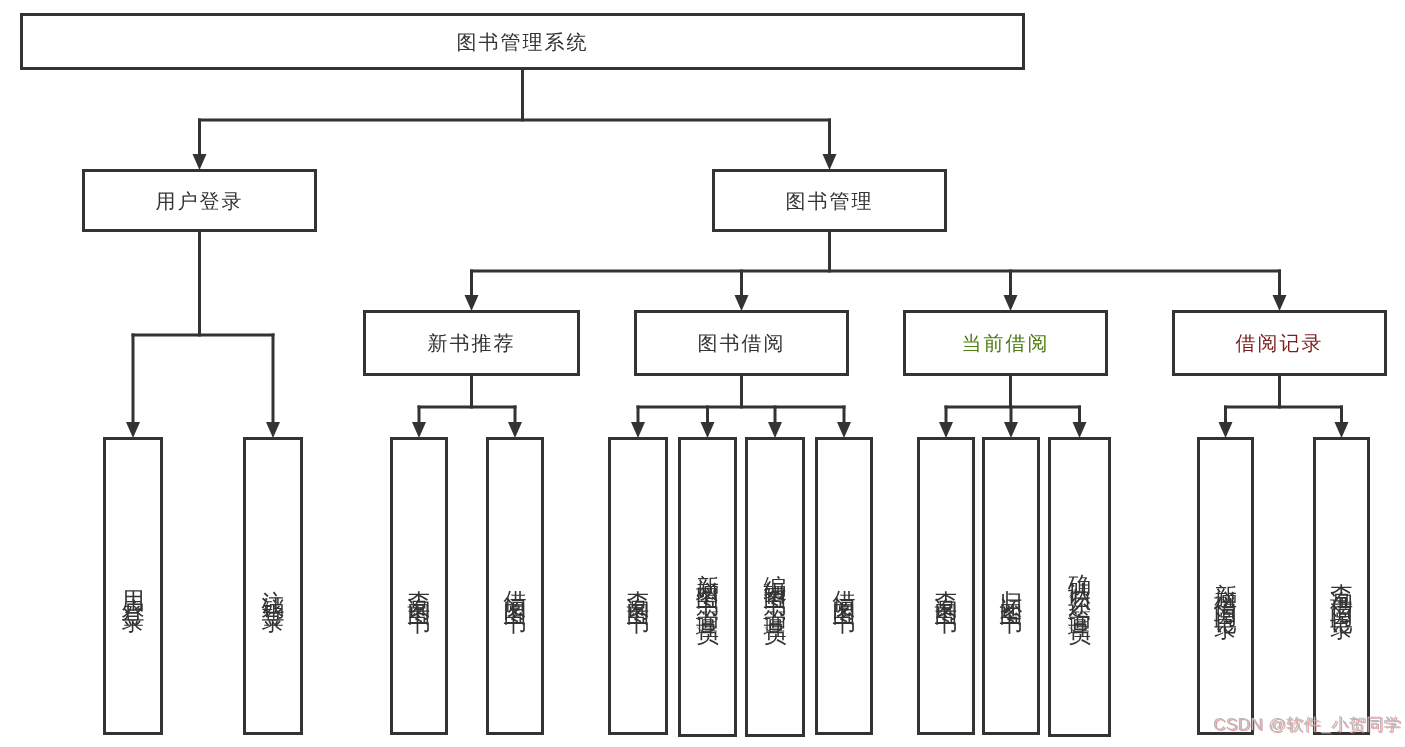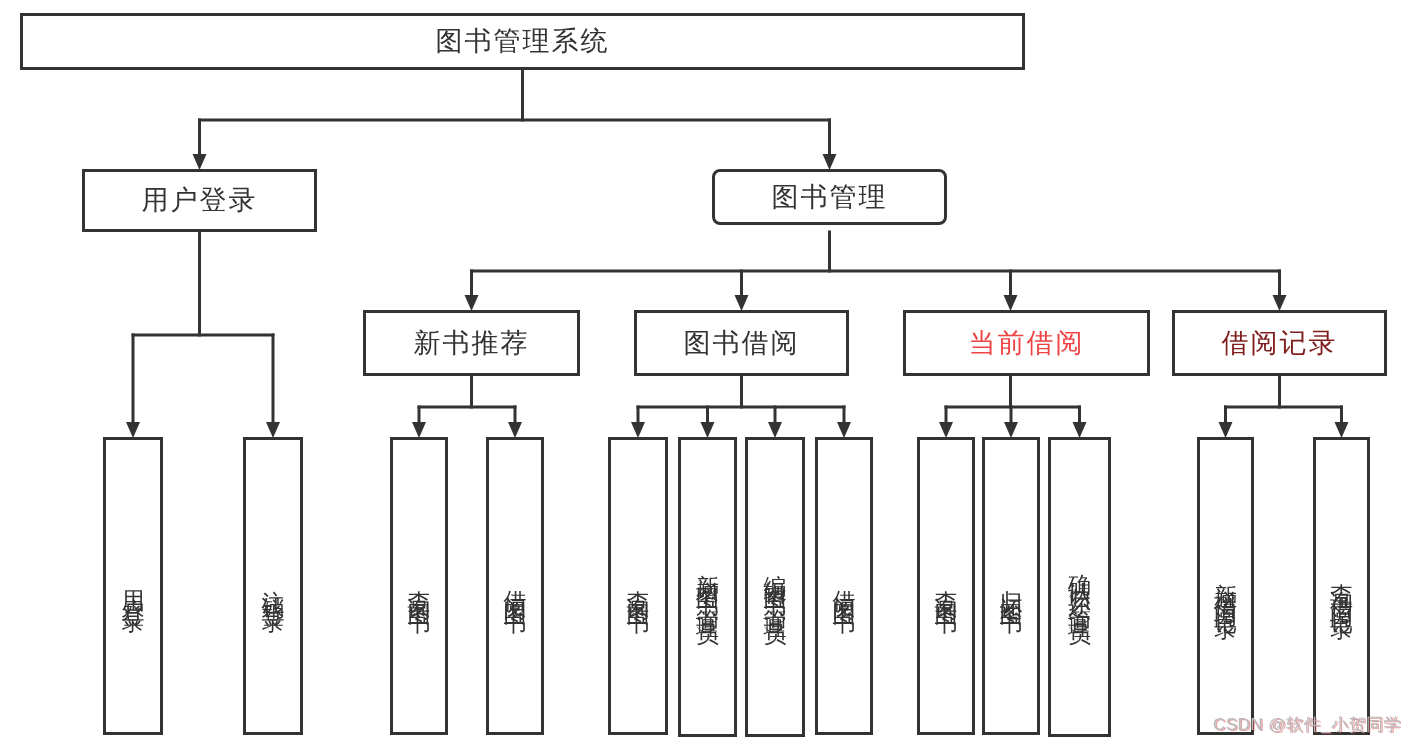--- a/index.html
+++ b/index.html
@@ -23,21 +23,21 @@
     background: #ffffff;
     border: 3px solid #333333;
     color: #333333;
     display: flex;
     align-items: center;
     justify-content: center;
     z-index: 2;
     line-height: 1;
   }
   .node.h {
-    font-size: 27px;
+    font-size: 20px;
     letter-spacing: 2px;
     white-space: nowrap;
   }
   .node.v {
     writing-mode: vertical-rl;
     text-orientation: mixed;
     font-size: 23px;
     letter-spacing: 7px;
   }
   .watermark {
@@ -106,24 +106,24 @@
       <line x1="1225.5" y1="407" x2="1341.5" y2="407" stroke="#333333" stroke-width="3" stroke-linecap="square"></line>
       <line x1="1225.5" y1="407" x2="1225.5" y2="427" stroke="#333333" stroke-width="3" stroke-linecap="square"></line>
       <polygon points="1218.5,422 1232.5,422 1225.5,438" fill="#333333"></polygon>
       <line x1="1341.5" y1="407" x2="1341.5" y2="427" stroke="#333333" stroke-width="3" stroke-linecap="square"></line>
       <polygon points="1334.5,422 1348.5,422 1341.5,438" fill="#333333"></polygon>
     </svg>
 
   <div class="watermark" style="color: rgb(185, 185, 188);">CSDN @软件_小贺同学</div>
 <div class="node h" style="left: 20px; top: 13px; width: 1005px; height: 57px; border-color: rgb(51, 51, 51); background: rgb(255, 255, 255); color: rgb(51, 51, 51);">图书管理系统</div>
     <div class="node h" style="left: 82px; top: 169px; width: 235px; height: 63px; border-color: rgb(51, 51, 51); background: rgb(255, 255, 255); color: rgb(51, 51, 51);">用户登录</div>
-    <div class="node h" style="left: 712px; top: 169px; width: 235px; height: 56px; border-color: rgb(51, 51, 51); background: rgb(255, 255, 255); color: rgb(51, 51, 51); border-radius: 8px;">图书管理</div>
+    <div class="node h" style="left: 712px; top: 169px; width: 235px; height: 63px; border-color: rgb(51, 51, 51); background: rgb(255, 255, 255); color: rgb(51, 51, 51);">图书管理</div>
     <div class="node h" style="left: 634px; top: 310px; width: 215px; height: 66px; border-color: rgb(51, 51, 51); background: rgb(255, 255, 255); color: rgb(51, 51, 51);">图书借阅</div>
     <div class="node h" style="left: 363px; top: 310px; width: 217px; height: 66px; border-color: rgb(51, 51, 51); background: rgb(255, 255, 255); color: rgb(51, 51, 51);">新书推荐</div>
-    <div class="node h" style="left: 903px; top: 310px; width: 247px; height: 66px; border-color: rgb(51, 51, 51); background: rgb(255, 255, 255); color: #ef4444;">当前借阅</div>
+    <div class="node h" style="left: 903px; top: 310px; width: 205px; height: 66px; border-color: rgb(51, 51, 51); background: rgb(255, 255, 255); color: #4d7c0f;">当前借阅</div>
     <div class="node h" style="left: 1172px; top: 310px; width: 215px; height: 66px; border-color: rgb(51, 51, 51); background: rgb(255, 255, 255); color: #7f1d1d;">借阅记录</div>
     <div class="node v" style="left: 103px; top: 437px; width: 60px; height: 298px; border-color: rgb(51, 51, 51); background: rgb(255, 255, 255); color: rgb(51, 51, 51);">用户登录</div>
     <div class="node v" style="left: 243px; top: 437px; width: 60px; height: 298px; border-color: rgb(51, 51, 51); background: rgb(255, 255, 255); color: rgb(51, 51, 51);">注销登录</div>
     <div class="node v" style="left: 390px; top: 437px; width: 58px; height: 298px; border-color: rgb(51, 51, 51); background: rgb(255, 255, 255); color: rgb(51, 51, 51);">查询图书</div>
     <div class="node v" style="left: 486px; top: 437px; width: 58px; height: 298px; border-color: rgb(51, 51, 51); background: rgb(255, 255, 255); color: rgb(51, 51, 51);">借阅图书</div>
     <div class="node v" style="left: 608px; top: 437px; width: 60px; height: 298px; border-color: rgb(51, 51, 51); background: rgb(255, 255, 255); color: rgb(51, 51, 51);">查询图书</div>
     <div class="node v" style="left: 678px; top: 437px; width: 59px; height: 300px; border-color: rgb(51, 51, 51); background: rgb(255, 255, 255); color: rgb(51, 51, 51);">新增图书（管理员）</div>
     <div class="node v" style="left: 745px; top: 437px; width: 60px; height: 300px; border-color: rgb(51, 51, 51); background: rgb(255, 255, 255); color: rgb(51, 51, 51);">编辑图书（管理员）</div>
     <div class="node v" style="left: 815px; top: 437px; width: 58px; height: 298px; border-color: rgb(51, 51, 51); background: rgb(255, 255, 255); color: rgb(51, 51, 51);">借阅图书</div>
     <div class="node v" style="left: 917px; top: 437px; width: 58px; height: 298px; border-color: rgb(51, 51, 51); background: rgb(255, 255, 255); color: rgb(51, 51, 51);">查询图书</div>

